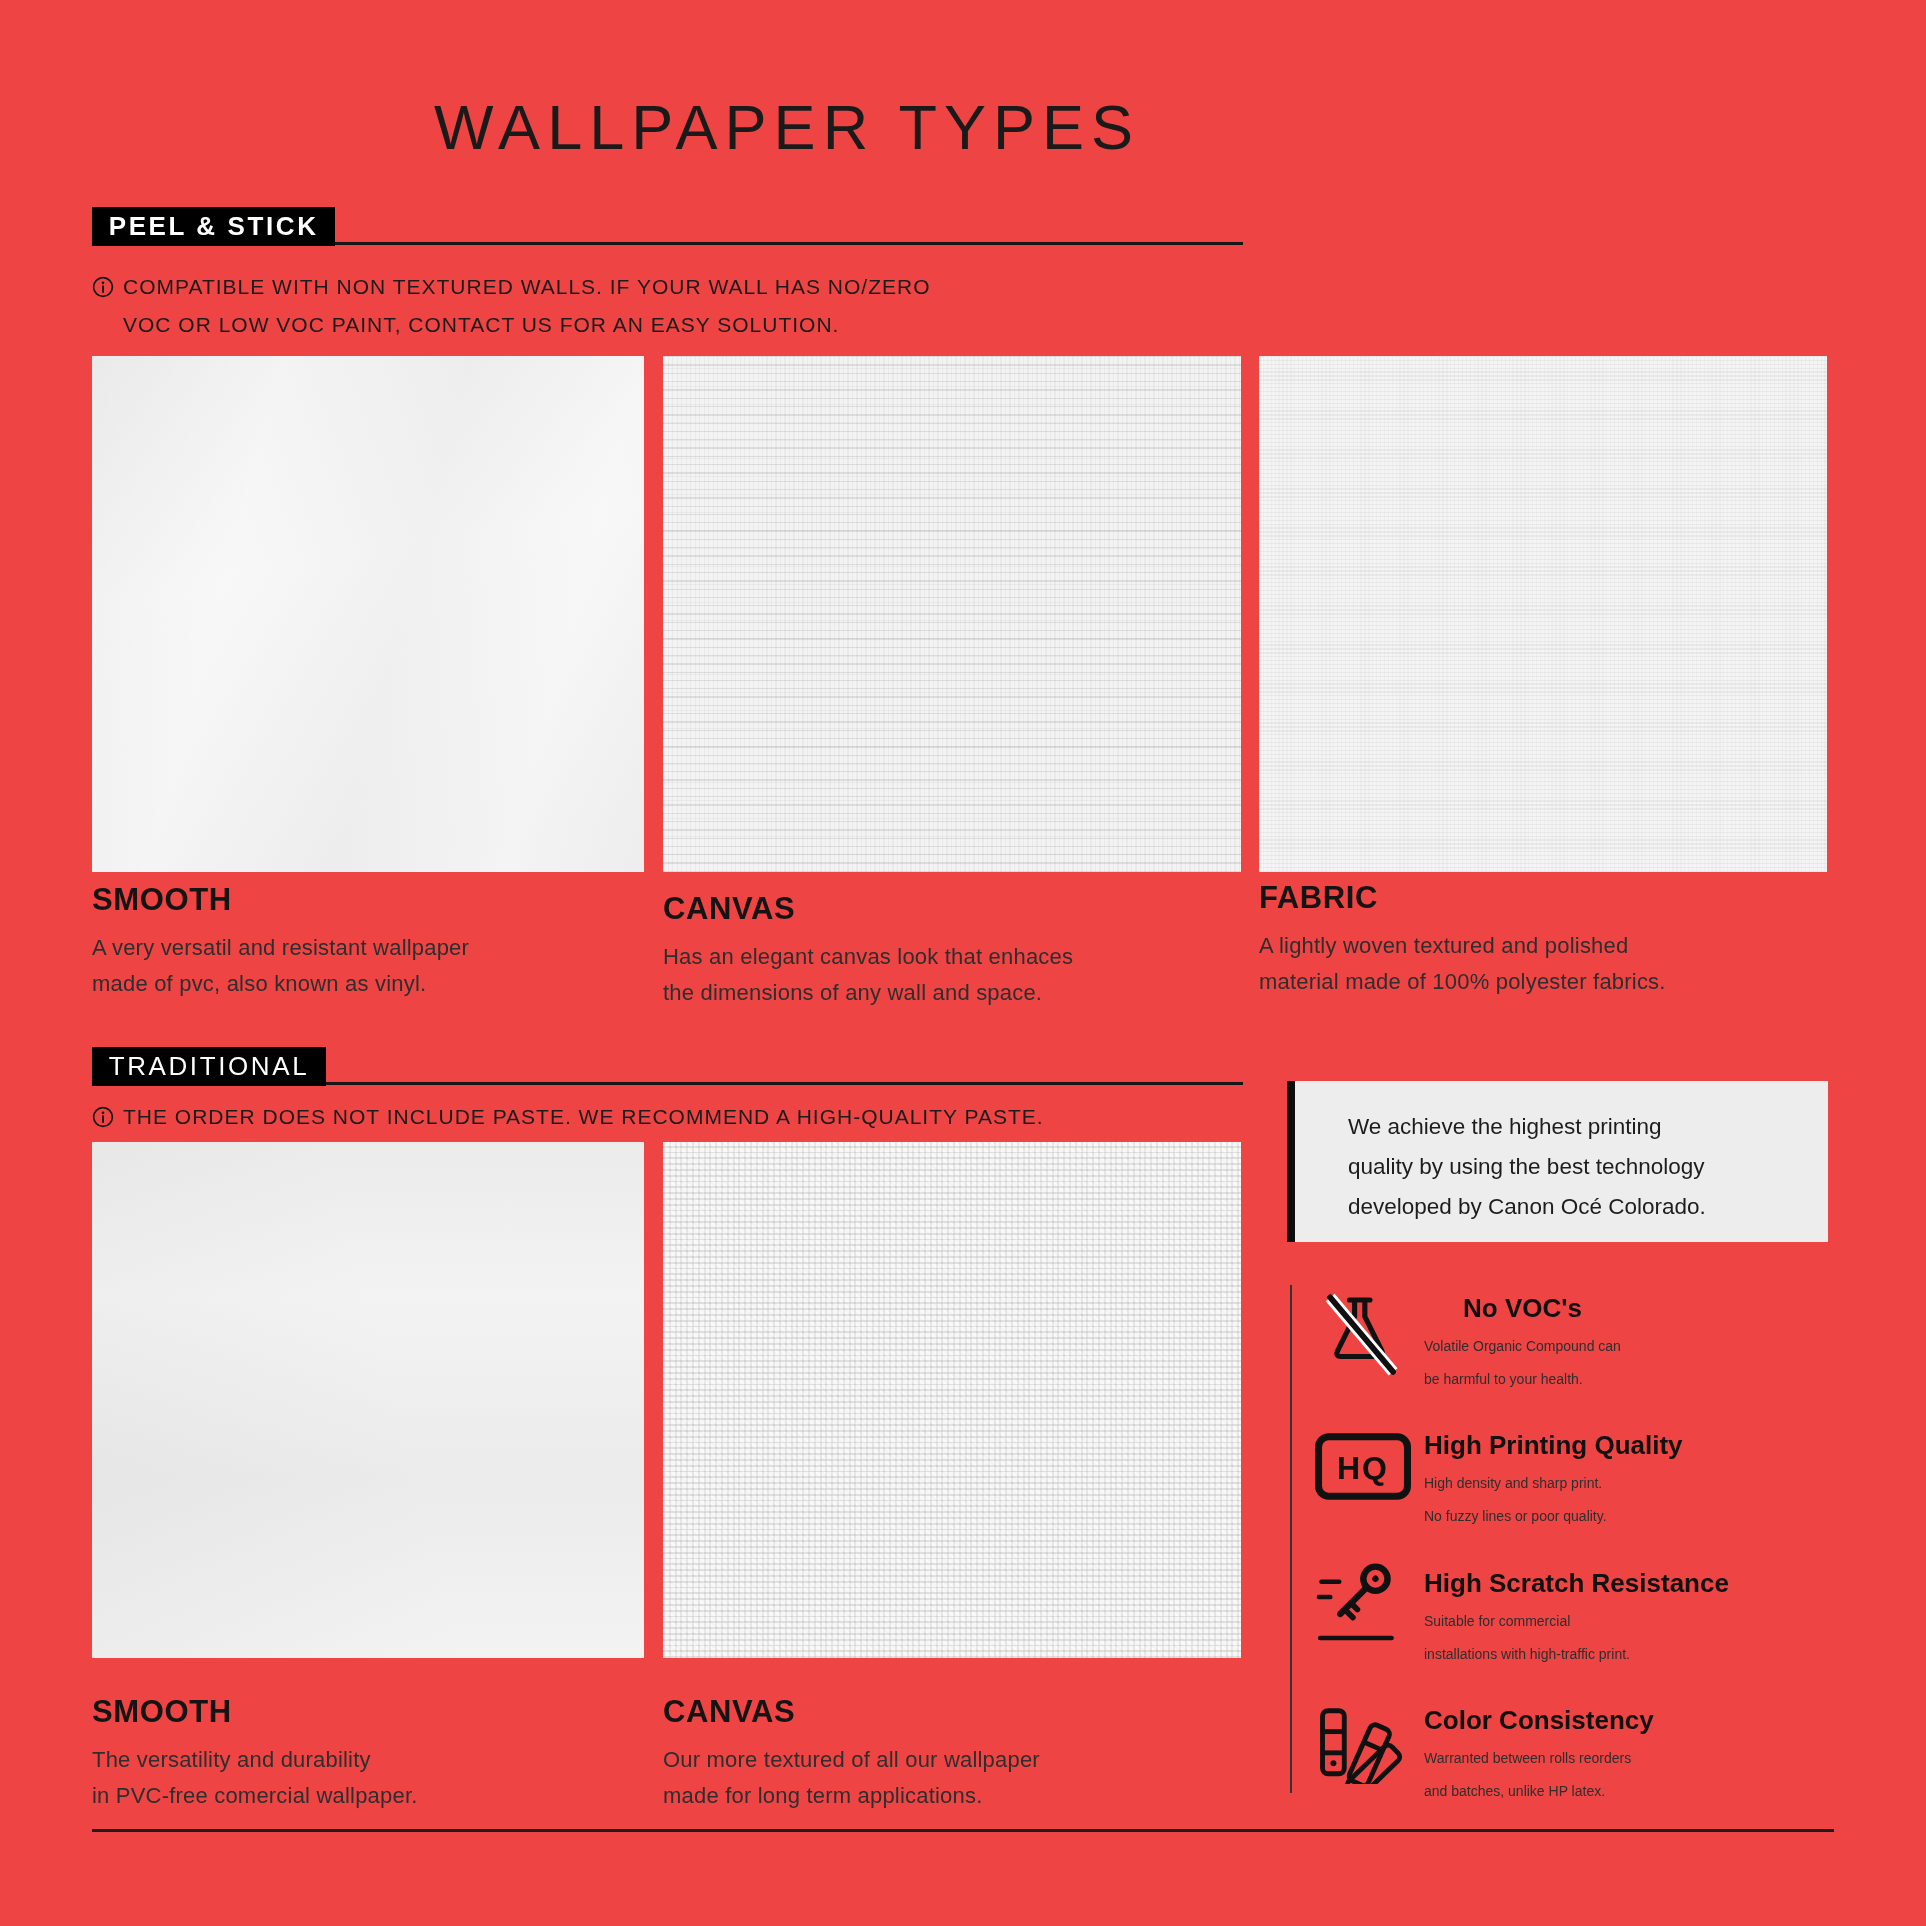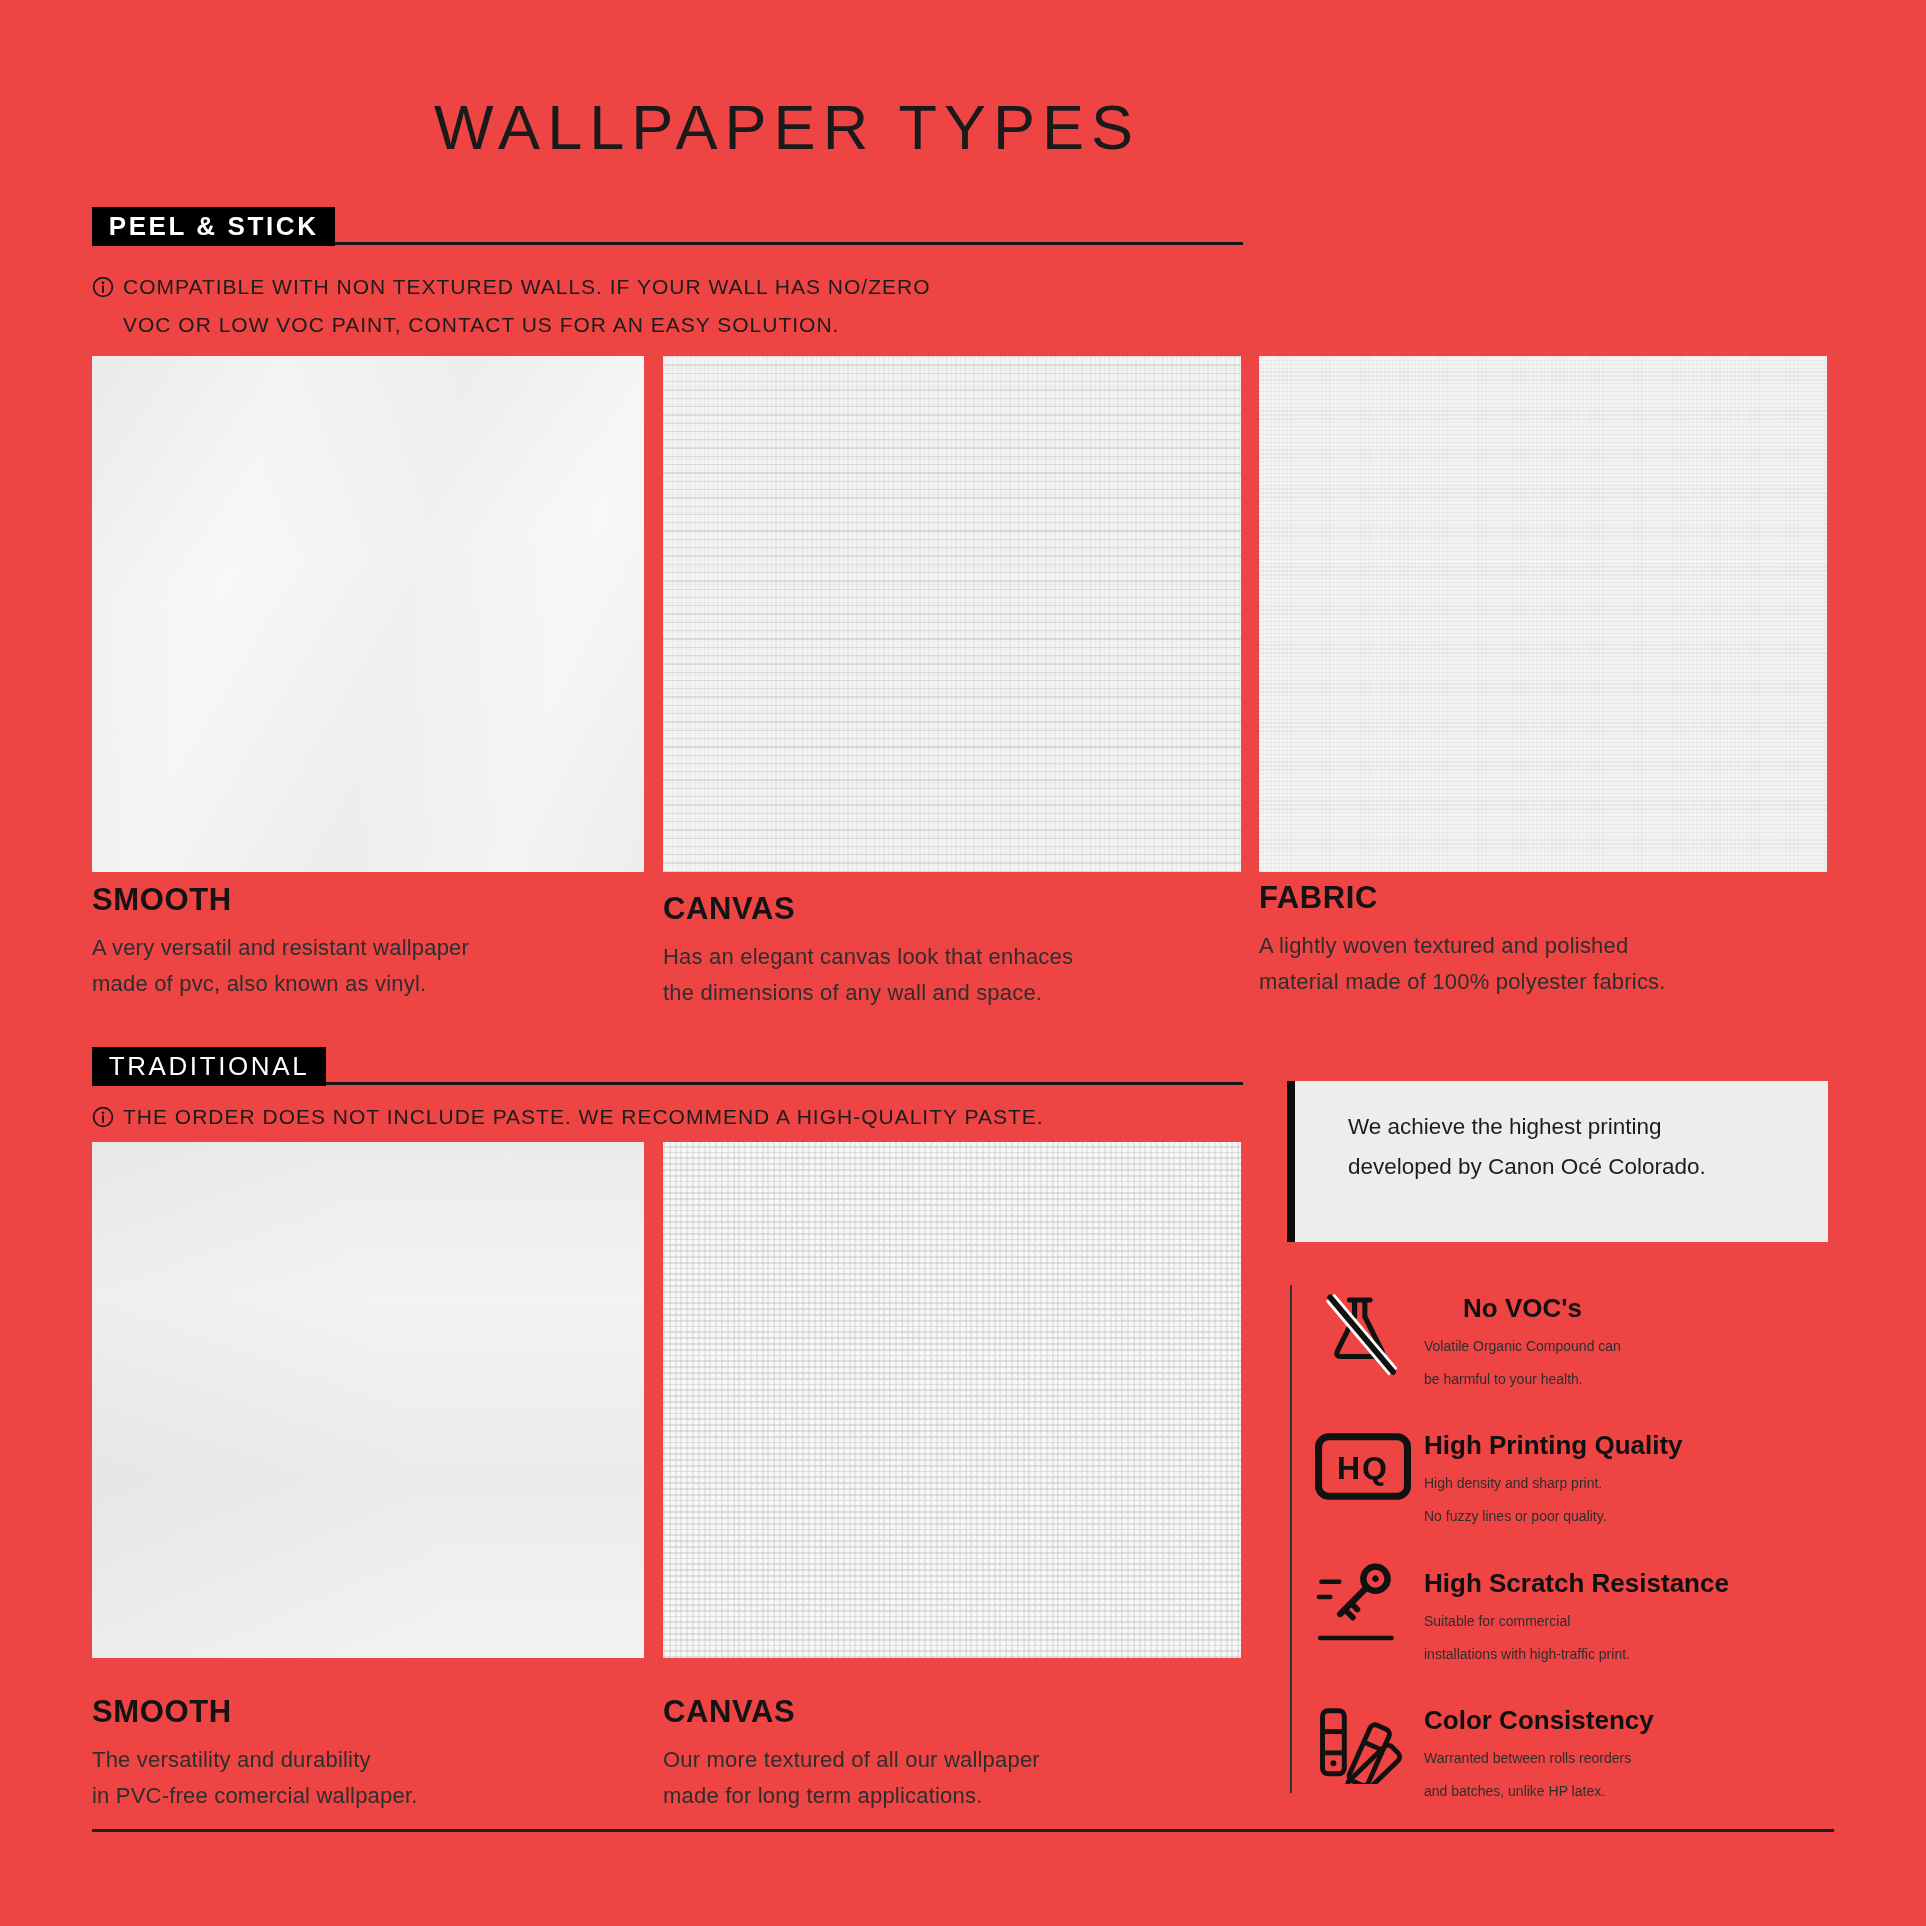--- a/index.html
+++ b/index.html
@@ -171,20 +171,21 @@
     <div class="tex tex-canvas2"></div>
     <div class="card-title" style="margin-top:36px;">CANVAS</div>
     <div class="card-desc">
       <div class="nowrap">Our more textured of all our wallpaper</div>
       <div class="nowrap">made for long term applications.</div>
     </div>
   </div>
 
   <div class="quality-box">
     <div class="qline">We achieve the highest printing</div>
+    <div class="qline">quality by using the best technology</div>
     <div class="qline">developed by Canon Océ Colorado.</div>
   </div>
 
   <div class="feature-divider"></div>
 
   <div class="feature-icon" style="left:1321px;top:1291px;">
     <svg width="80" height="86" viewBox="0 0 124 134">
       <path d="M44 14 H76" fill="none" stroke="#111" stroke-width="8" stroke-linecap="round"></path>
       <path d="M52 16 V40 L26 92 q-5 10 5 10 h58 q10 0 5 -10 L68 40 V16" fill="none" stroke="#111" stroke-width="8" stroke-linejoin="round"></path>
       <path d="M14 10 L112 126" stroke="#fff" stroke-width="18" fill="none"></path>

